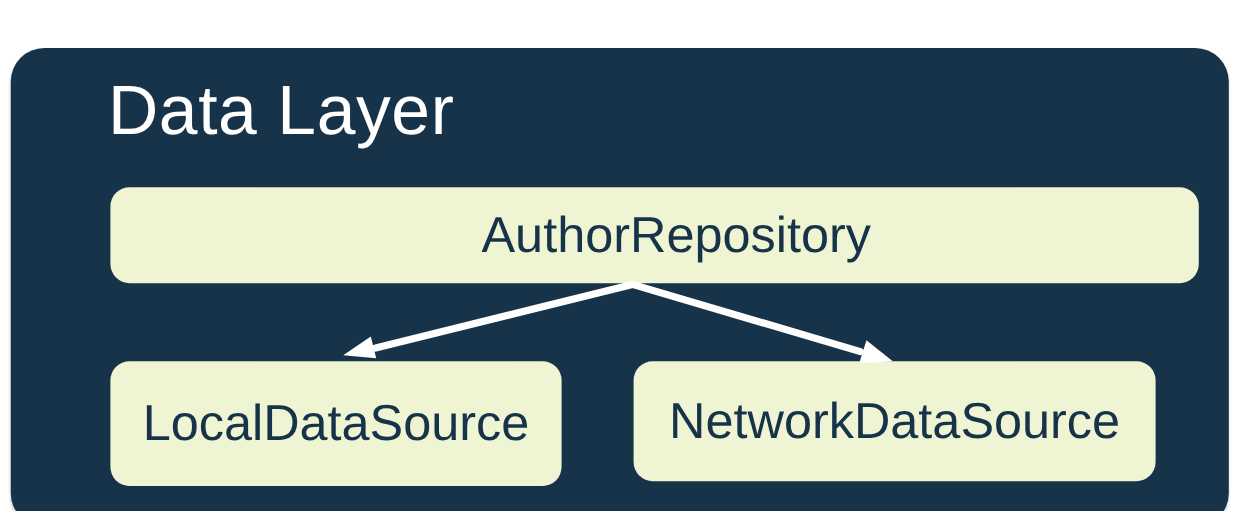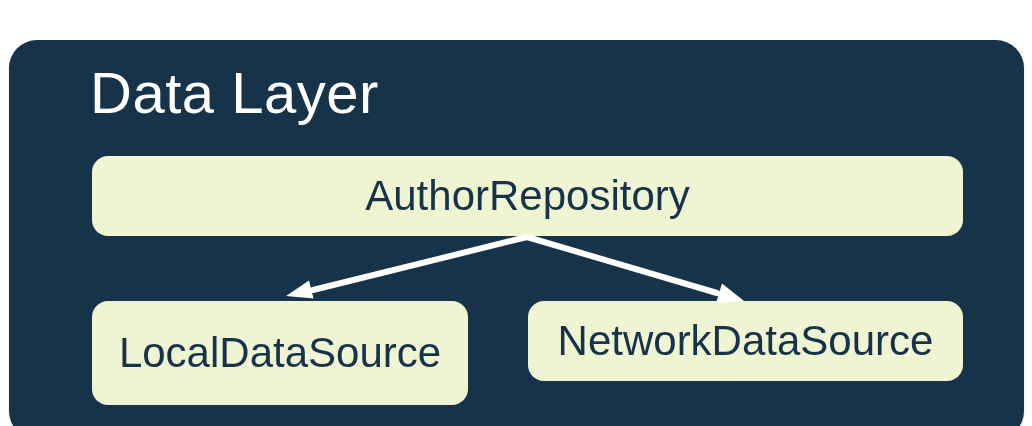--- a/index.html
+++ b/index.html
@@ -47,32 +47,33 @@
     display: flex;
     align-items: center;
     justify-content: center;
     white-space: nowrap;
   }
   .node-repo {
     left: 92px;
     top: 132px;
     width: 871px;
     height: 80px;
+    padding-left: 36px;
   }
   .node-local {
     left: 92px;
     top: 277px;
     width: 376px;
     height: 104px;
   }
   .node-network {
     left: 528px;
     top: 277px;
     width: 435px;
-    height: 80px;
+    height: 100px;
   }
   .arrows {
     position: absolute;
     left: 0;
     top: 0;
     width: 1032px;
     height: 426px;
     pointer-events: none;
   }
 </style>

